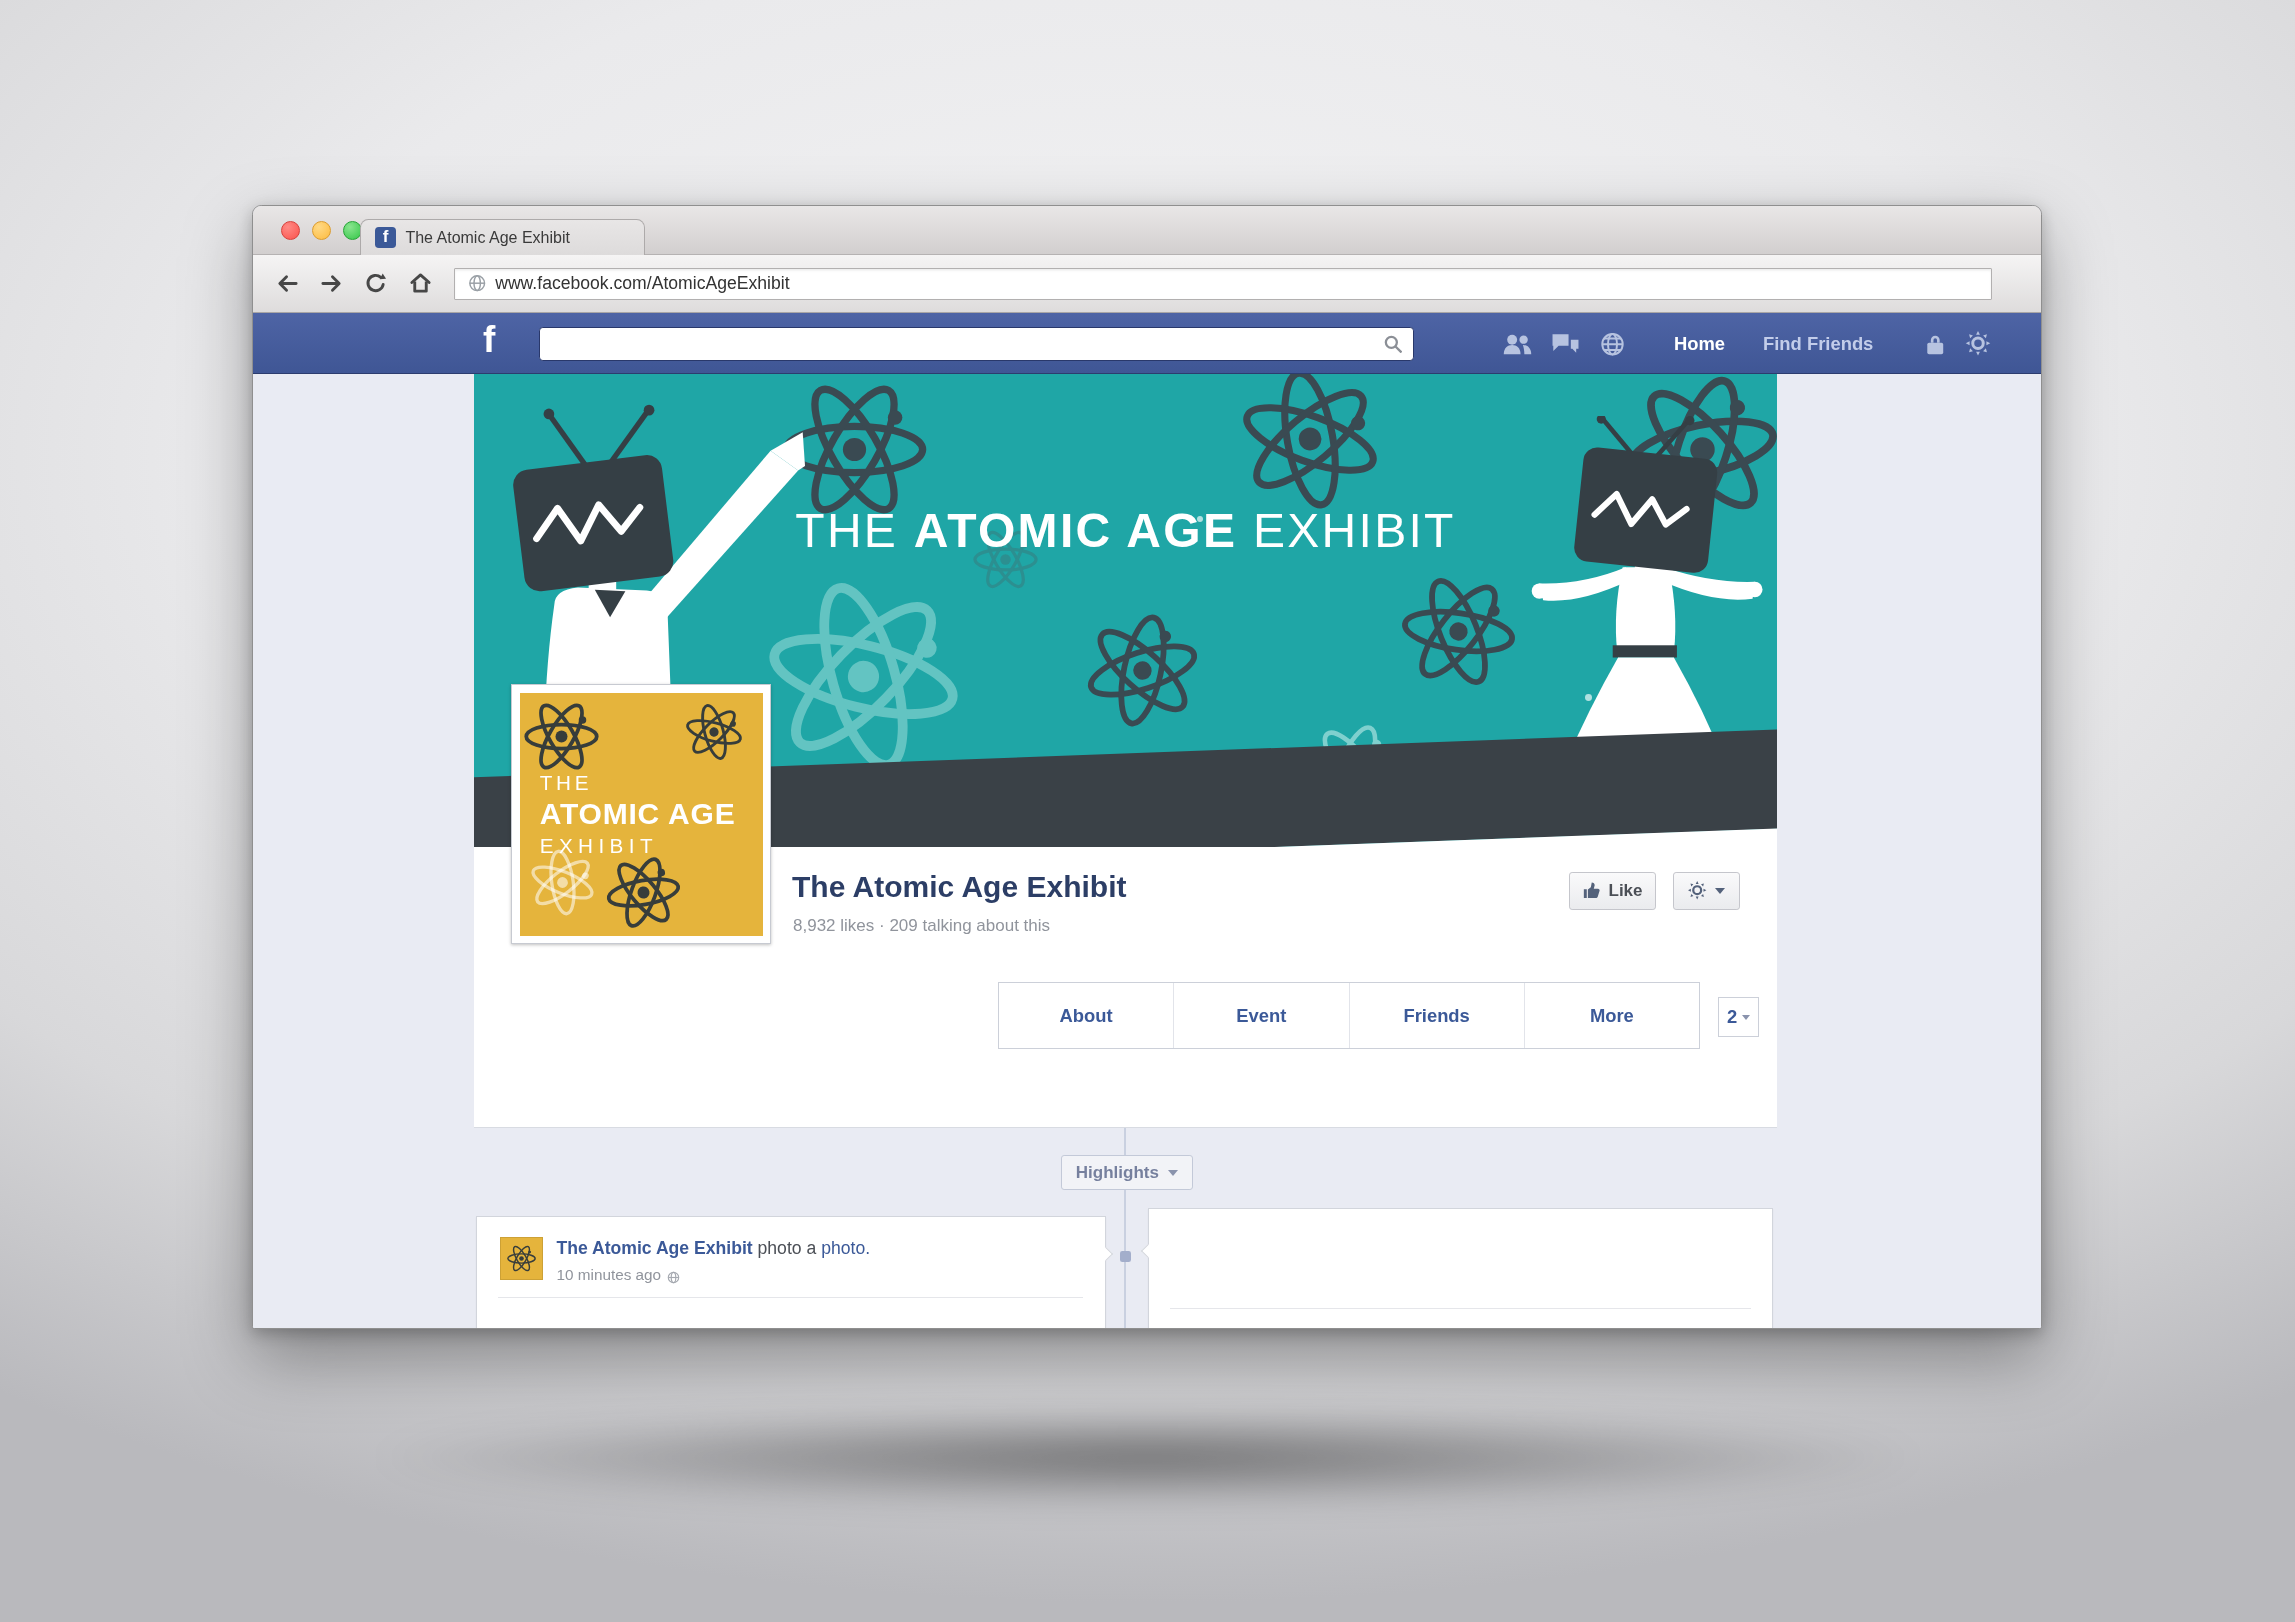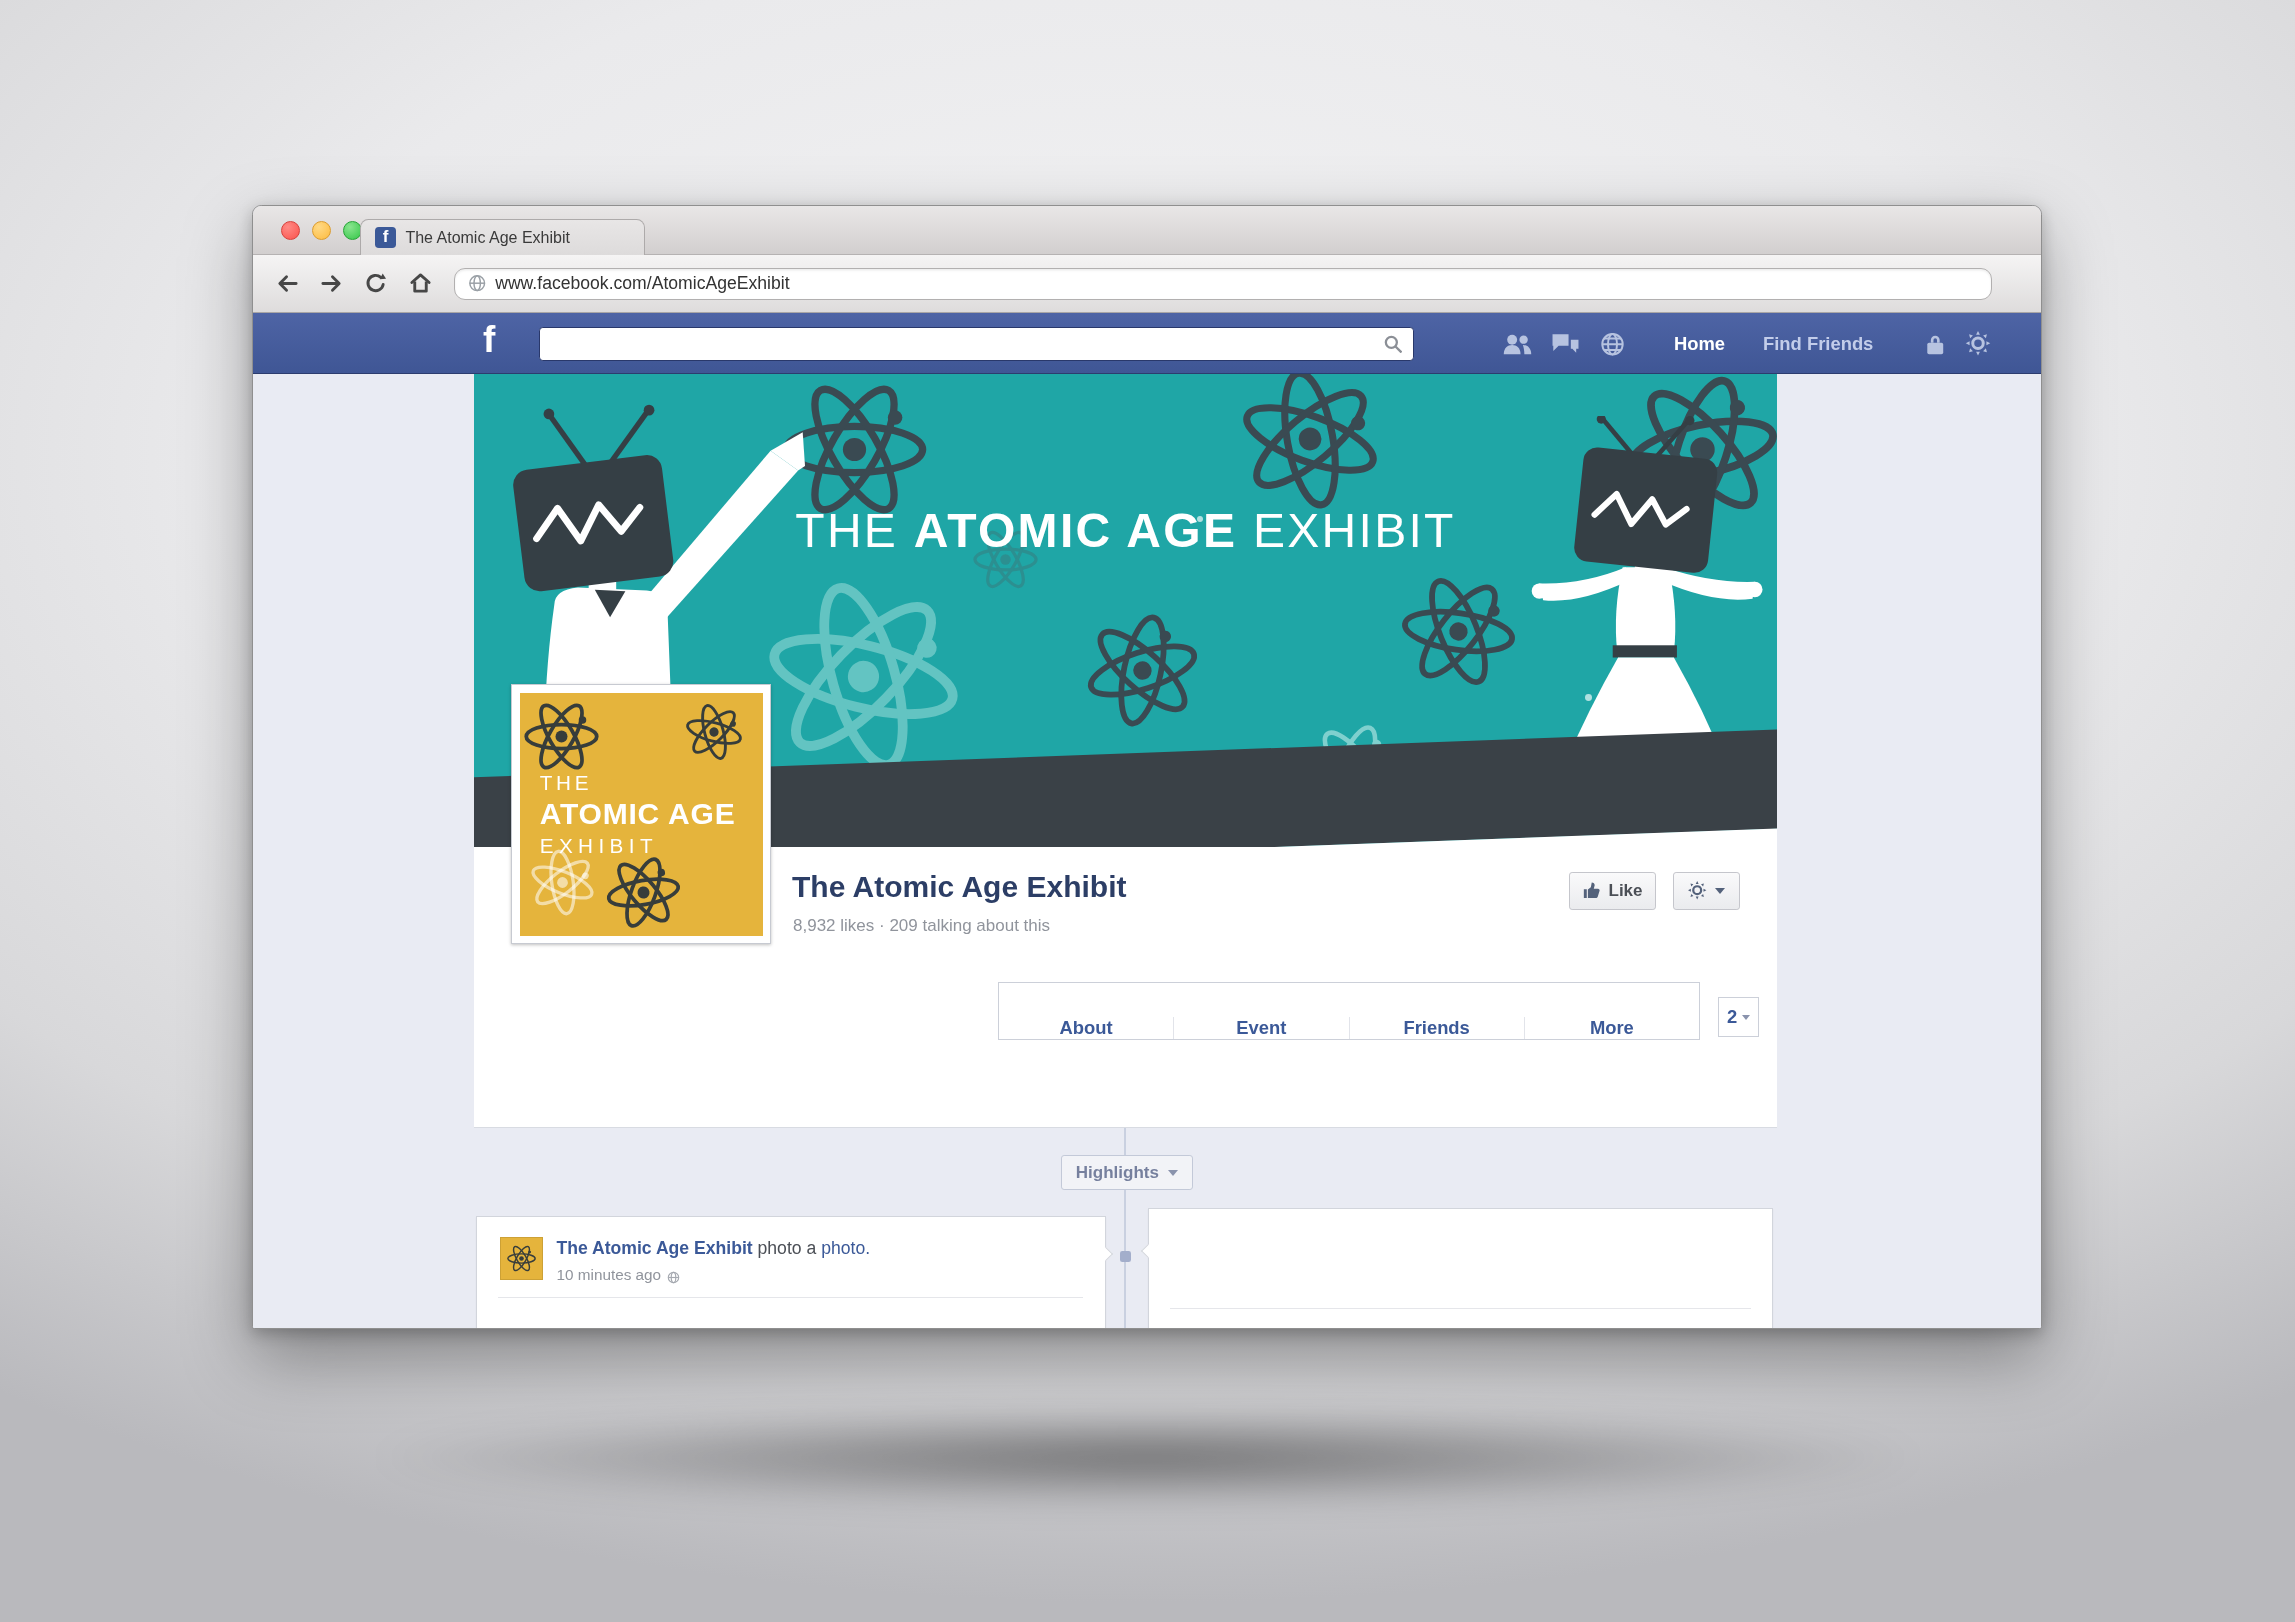--- a/index.html
+++ b/index.html
@@ -28,21 +28,21 @@
   .favicon { width:21.4px; height:21.4px; border-radius:3.8px; background:#3b5998; color:#fff;
     font-weight:bold; font-size:17px; display:flex; align-items:center; justify-content:center; flex:0 0 auto; }
   .tab-title { font-size:16px; color:#3a3a3a; white-space:nowrap; overflow:hidden; }
   .toolbar { position:absolute; left:0; top:49px; right:0; height:58px;
     background:linear-gradient(#f5f4f4, #dedcdc); border-bottom:0.8px solid #a9a6a6;
     display:flex; align-items:center; padding:0 49px 0 17px; gap:9.2px; }
   .navbtn { width:35px; height:35px; display:flex; align-items:center; justify-content:center;
     border-radius:4.6px; flex:0 0 auto; }
   .navbtn svg { width:23px; height:23px; }
   .addressbar { flex:1; height:32px; margin-left:7.7px; background:#fff; border:0.8px solid #b2b0b0;
-    border-radius:11px; box-shadow:inset 0 1.5px 2.3px rgba(0,0,0,.08); display:flex; align-items:center;
+    border-radius:1px; box-shadow:inset 0 1.5px 2.3px rgba(0,0,0,.08); display:flex; align-items:center;
     gap:9.2px; padding:0 12.2px; }
   .urltext { font-size:17.6px; color:#333; }
 
   
   .fbheader { position:absolute; left:0; top:107px; right:0; height:61px;
     background:linear-gradient(#4e64a5, #3f5695); border-bottom:0.8px solid #2c3c6e; }
   .fb-logo { position:absolute; left:230px; top:6.1px; color:#fff; font-size:37px; font-weight:bold; }
   .fb-search { position:absolute; left:286px; top:13.8px; width:875px; height:34px; background:#fff;
     border:0.8px solid #29386b; border-radius:3.8px; display:flex; align-items:center; padding:0 10.7px; }
   .fb-search input { border:none; outline:none; flex:1; font-size:17px; font-family:"Liberation Sans",sans-serif; color:#333; background:transparent; }
@@ -84,22 +84,22 @@
     gap:7.7px; color:#4b4f56; font-weight:bold; font-size:17px; }
   .like-btn { left:1095px; width:87px; }
   .gear-btn { left:1199px; width:67px; }
   .caret { width:0; height:0; border-left:5.4px solid transparent; border-right:5.4px solid transparent;
     border-top:6.1px solid #8a93ad; display:inline-block; }
   .event-box { position:absolute; left:1.5px; top:112px; width:502px; height:115px; background:#f4f5f8;
     padding:17px 21.4px; }
   .eb-label { font-size:16px; color:#90949c; margin-bottom:6.9px; }
   .eb-desc { font-size:17.6px; font-weight:bold; color:#1d2129; margin-bottom:6.1px; }
   .eb-link { font-size:17.6px; font-weight:bold; color:#3b5998; text-decoration:none; display:inline-block; }
-  .tabsbox { position:absolute; left:524px; top:135px; width:702px; height:58px; background:#fff;
-    border:0.8px solid #ccd0d9; display:flex;align-items:flex-end; }
+  .tabsbox { position:absolute; left:524px; top:135px; width:702px; height:67px; background:#fff;
+    border:0.8px solid #ccd0d9; display:flex; }
   .tabcell { flex:1; display:flex; align-items:center; justify-content:center; font-size:18.4px;
     font-weight:bold; color:#3b5998; }
   .tabcell + .tabcell { border-left:0.8px solid #e2e4ea; }
   .morebox { position:absolute; left:1244px; top:150px; width:41px; height:40px; background:#fff;
     border:0.8px solid #ccd0d9; display:flex; align-items:center; justify-content:center; gap:4.6px;
     font-size:18.4px; font-weight:bold; color:#3b5998; }
   .morebox .caret { border-left-width:4.6px; border-right-width:4.6px; border-top-width:5.4px; }
 
   
   .profile { position:absolute; left:37px; top:310px; padding:7.7px; background:#fff;

